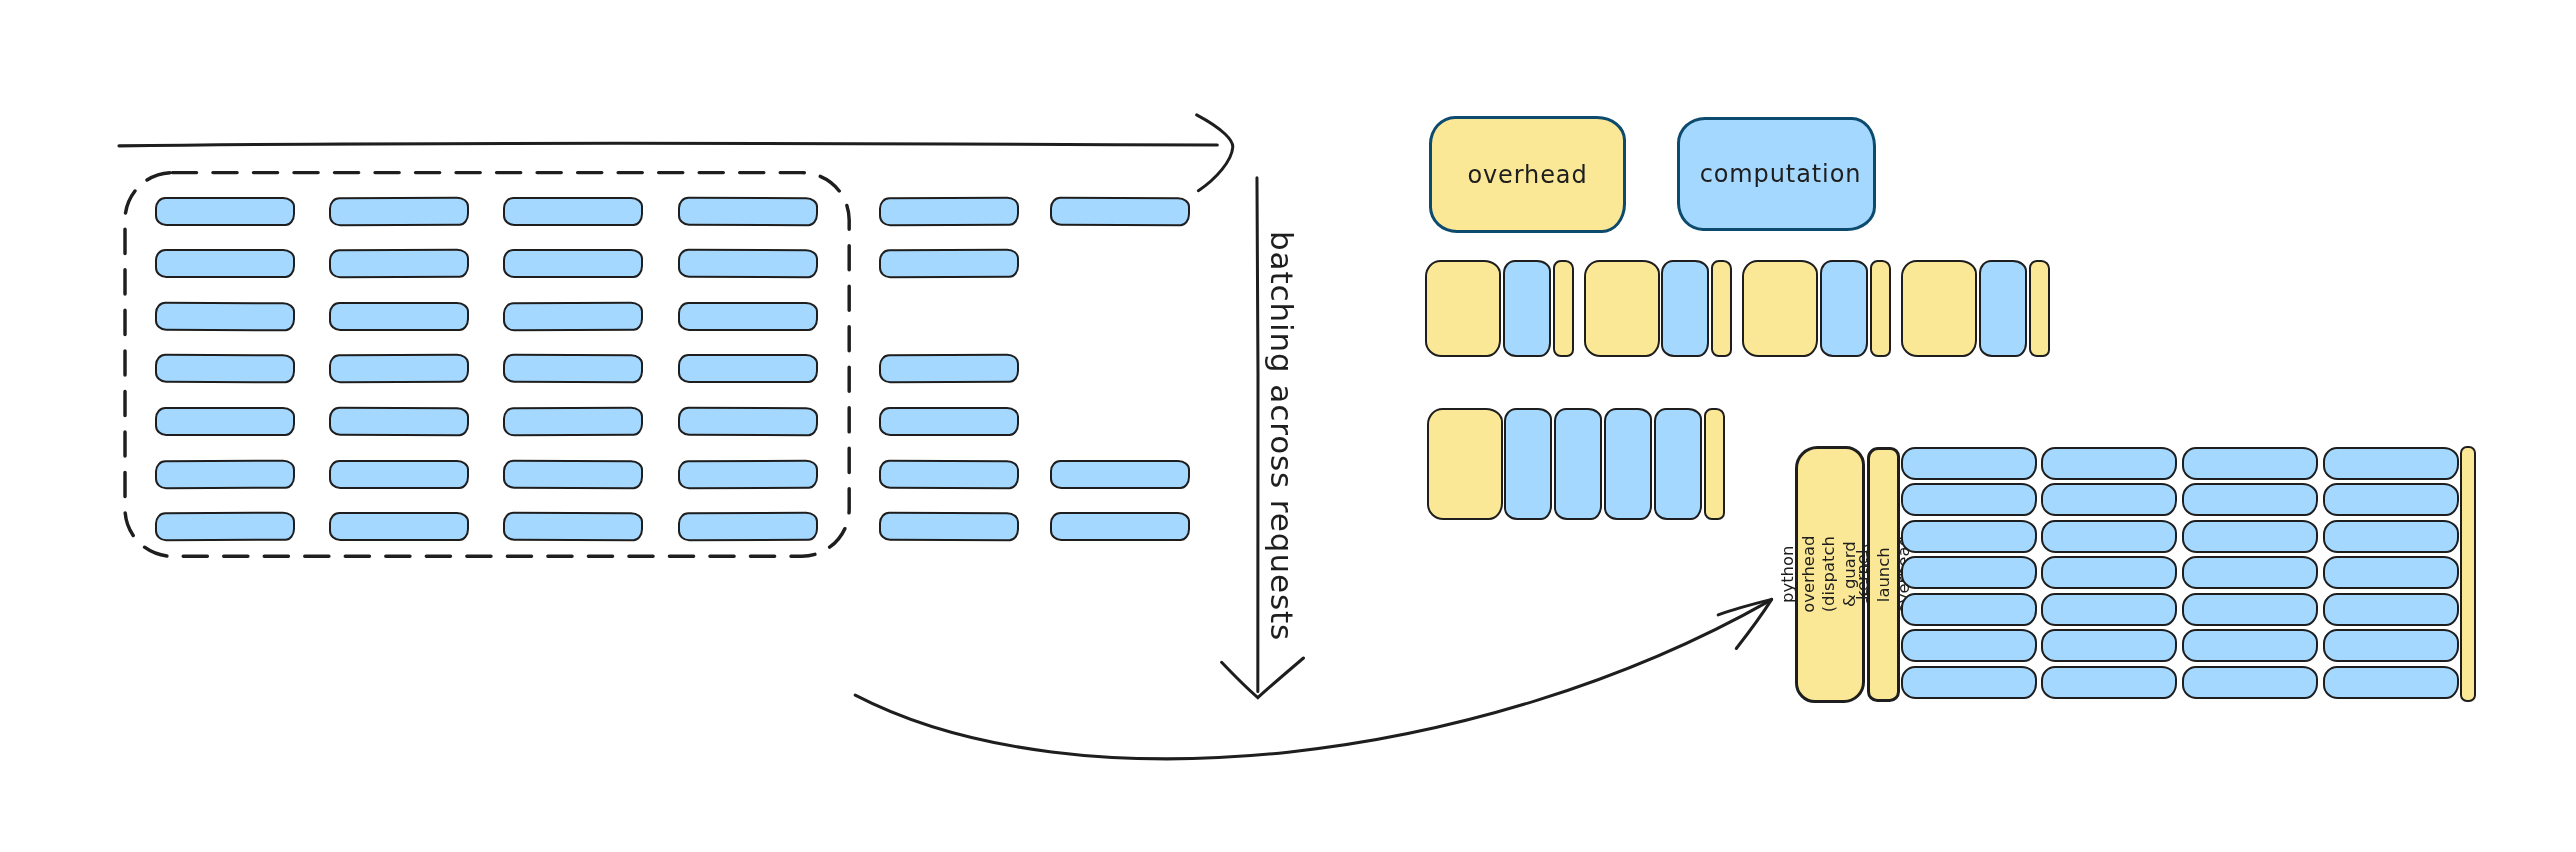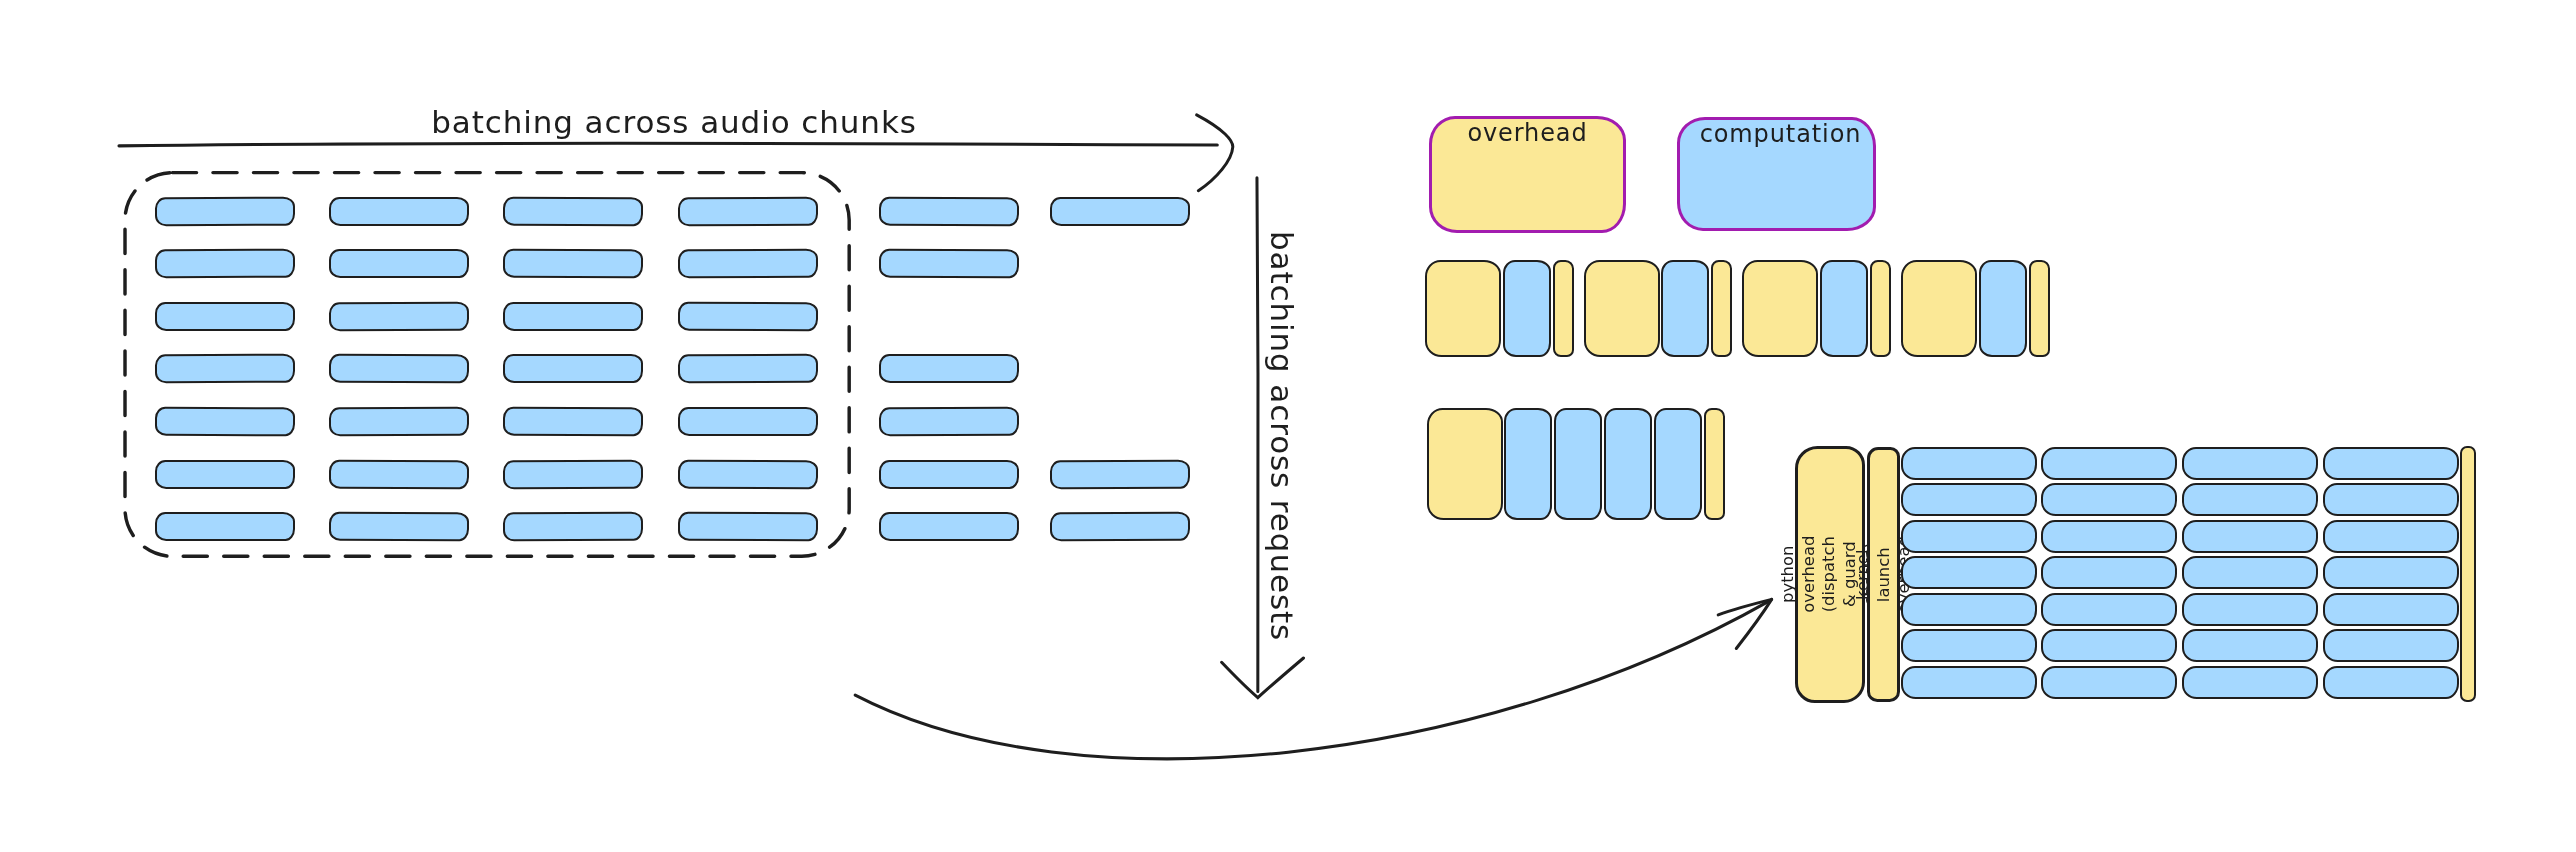--- a/index.html
+++ b/index.html
@@ -11,22 +11,22 @@
   .v-arrow-label{font-size:31px;transform:translate(-50%,-50%) rotate(90deg);letter-spacing:0.9px;}
   .caption{font-size:34px;transform:translate(-50%,-50%);letter-spacing:1.7px;}
   .pill{position:absolute;box-sizing:border-box;background:#a5d8ff;border:2.6px solid #1e1e1e;
         border-radius:10.3px 12px 9.5px 11.2px / 11.2px 9.5px 12px 10.3px;}
   .pill:nth-child(odd){transform:rotate(.25deg);}
   .pill:nth-child(3n){transform:rotate(-.3deg);}
   .seg{position:absolute;box-sizing:border-box;border:2.6px solid #1e1e1e;}
   .seg.overhead{background:#fbe896;border-radius:15.5px 17px 14px 16.4px / 16.4px 14px 17px 15.5px;}
   .seg.overhead_thin{background:#fbe896;border-radius:7.8px 8.6px 7px 7.8px;}
   .seg.computation{background:#a5d8ff;border-radius:12px 14px 11.2px 13px / 13px 11.2px 14px 12px;}
-  .legend-box{position:absolute;box-sizing:border-box;border:3px solid #a21caf;display:flex;
-              align-items:flex-start;justify-content:center;font-size:24px;letter-spacing:0.9px;}
+  .legend-box{position:absolute;box-sizing:border-box;border:3px solid #0c4a6e;display:flex;
+              align-items:center;justify-content:center;font-size:24px;letter-spacing:0.9px;}
   .ycol{position:absolute;box-sizing:border-box;background:#fbe896;border:3px solid #1e1e1e;
         display:flex;align-items:center;justify-content:center;}
   .ycol .vtext{transform:rotate(-90deg);white-space:pre-line;text-align:center;
                line-height:1.25;color:#1e1e1e;}
   .bpill{position:absolute;box-sizing:border-box;background:#a5d8ff;border:2.6px solid #1e1e1e;
          border-radius:14px 15.5px 13px 14.7px / 14.7px 13px 15.5px 14px;}
   .ybar{position:absolute;box-sizing:border-box;background:#fbe896;border:2.6px solid #1e1e1e;
         border-radius:7px;}
 </style>
 </head>
@@ -42,21 +42,20 @@
     <path d="M1388,133 C1420,150 1430,163 1430,170 C1429,186 1411,207 1390,221"></path>
 
     <path d="M1458,206 C1460,400 1459,650 1459,802"></path>
     <path d="M1417,768 C1438,790 1452,803 1459,809 C1472,797 1492,780 1512,763"></path>
 
     <path d="M992,806 C1250,940 1720,885 2052,697"></path>
     <path d="M2055,695 C2035,700 2012,706 1993,713"></path>
     <path d="M2055,695 C2043,714 2028,734 2014,752"></path>
   </svg>
 
-  <div class="label h-arrow-label" style="left:674px;top:122px">batching across audio chunks</div>
   <div class="label v-arrow-label" style="left:1282px;top:436px">batching across requests</div>
 
   <div class="legend-box" style="left:1429px;top:116px;width:197px;height:117px;
        background:#fbe896;border-radius:26px 29px 24px 28px / 28px 24px 29px 26px;">
     <span>overhead</span>
   </div>
   <div class="legend-box" style="left:1677px;top:117px;width:199px;height:114px;
        background:#a5d8ff;border-radius:28px 24px 29px 26px / 26px 29px 24px 28px;padding-left:8px;">
     <span>computation</span>
   </div>

